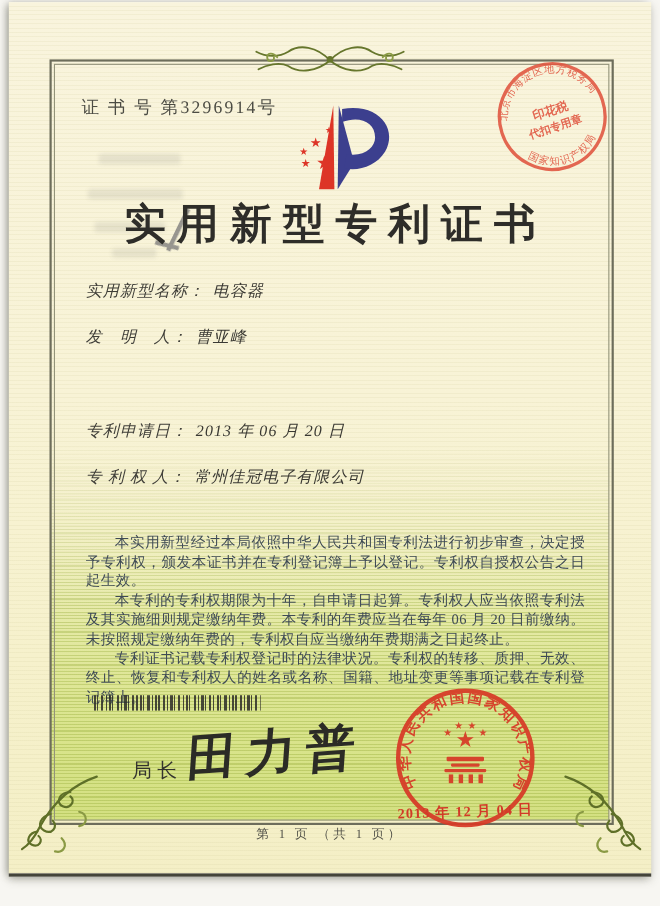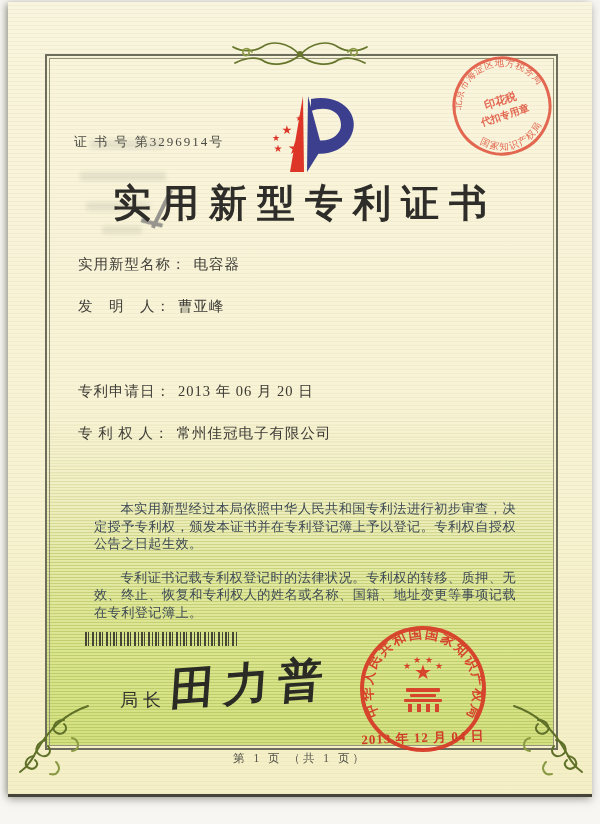--- a/index.html
+++ b/index.html
@@ -40,34 +40,34 @@
   .corner-right{left:500px;top:696px;transform:scaleX(-1);}
   
   .showthrough{position:absolute;left:68px;top:138px;width:120px;height:95px;z-index:2;opacity:.8;}
   .showthrough i{display:block;position:absolute;background:#8d8d85;filter:blur(2px);opacity:.22;border-radius:2px;}
   .st-mark{position:absolute;left:152px;top:186px;width:4px;height:42px;background:#4a4a55;z-index:2;
     transform:rotate(26deg);filter:blur(.5px);opacity:.55;}
   .st-mark::after{content:"";position:absolute;left:-12px;top:36px;width:22px;height:4px;background:#4a4a55;transform:rotate(-12deg);}
 
   .cert-no{
     position:absolute;left:66px;top:86px;z-index:4;
-    font-size:13px;color:#4c4c44;letter-spacing:2px;margin-top:45px;
+    font-size:16px;color:#4c4c44;letter-spacing:2px;
   }
   .logo{position:absolute;left:237px;top:90px;z-index:4;}
   .title{
     position:absolute;left:0;top:176px;width:100%;z-index:4;
     text-align:center;font-size:38px;font-weight:700;color:#2e2d29;letter-spacing:10px;text-indent:10px;
   }
-  .field{position:absolute;left:70px;z-index:4;font-size:14.5px;color:#3f3e38;letter-spacing:1px;}
+  .field{position:absolute;left:70px;z-index:4;font-size:14.5px;color:#3f3e38;letter-spacing:1px;font-style:italic;}
   .field .fvalue{margin-left:7px;color:#3a3933;}
   .f1{top:253px}.f2{top:295px}.f3{top:338px}.f4{top:380px}.f5{top:422px}.f6{top:464px}
 
   .body-text{position:absolute;left:70px;top:482px;width:454px;z-index:4;}
   .body-text p{
-    margin:16px;text-indent:2em;text-align:justify;
+    margin:0;text-indent:2em;text-align:justify;
     font-size:13.2px;line-height:17.6px;color:#3e4a55;letter-spacing:.4px;
   }
   .barcode{
     position:absolute;left:77px;top:630px;width:152px;height:14px;z-index:4;
     background:
       repeating-linear-gradient(90deg,#2c2c28 0 2px,rgba(0,0,0,0) 2px 3px,#2c2c28 3px 4px,rgba(0,0,0,0) 4px 7px,#2c2c28 7px 9px,rgba(0,0,0,0) 9px 11px,#2c2c28 11px 12px,rgba(0,0,0,0) 12px 14px);
     opacity:.85;
   }
   .sig-label{position:absolute;left:112px;top:686px;z-index:4;font-size:18px;color:#33332e;letter-spacing:5px;}
   .sig-name{
@@ -160,20 +160,21 @@
   </div>
   <div class="field f4">
     <span class="flabel">专利申请日：</span><span class="fvalue">2013 年 06 月 20 日</span>
   </div>
   <div class="field f5">
     <span class="flabel">专 利 权 人：</span><span class="fvalue">常州佳冠电子有限公司</span>
   </div>
 
   <div class="body-text">
     <p>本实用新型经过本局依照中华人民共和国专利法进行初步审查，决定授予专利权，颁发本证书并在专利登记簿上予以登记。专利权自授权公告之日起生效。</p>
+    <p>本专利的专利权期限为十年，自申请日起算。专利权人应当依照专利法及其实施细则规定缴纳年费。本专利的年费应当在每年 06 月 20 日前缴纳。未按照规定缴纳年费的，专利权自应当缴纳年费期满之日起终止。</p>
     <p>专利证书记载专利权登记时的法律状况。专利权的转移、质押、无效、终止、恢复和专利权人的姓名或名称、国籍、地址变更等事项记载在专利登记簿上。</p>
   </div>
 
   <div class="barcode"></div>
 
   <div class="sig-label">局长</div>
   <div class="sig-name">田力普</div>
 
   <svg class="seal" width="134" height="134" viewBox="-67 -67 134 134">
     <circle r="61" fill="none" stroke="#d73a27" stroke-width="4"></circle>

